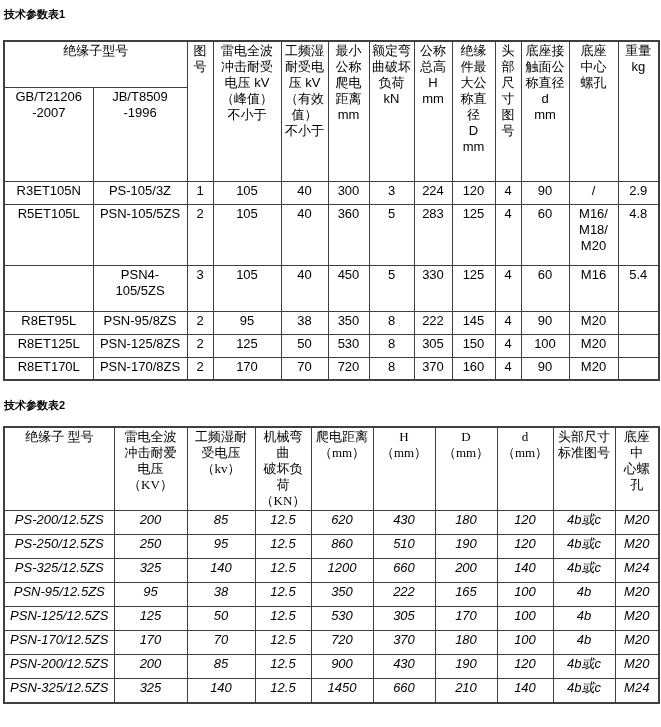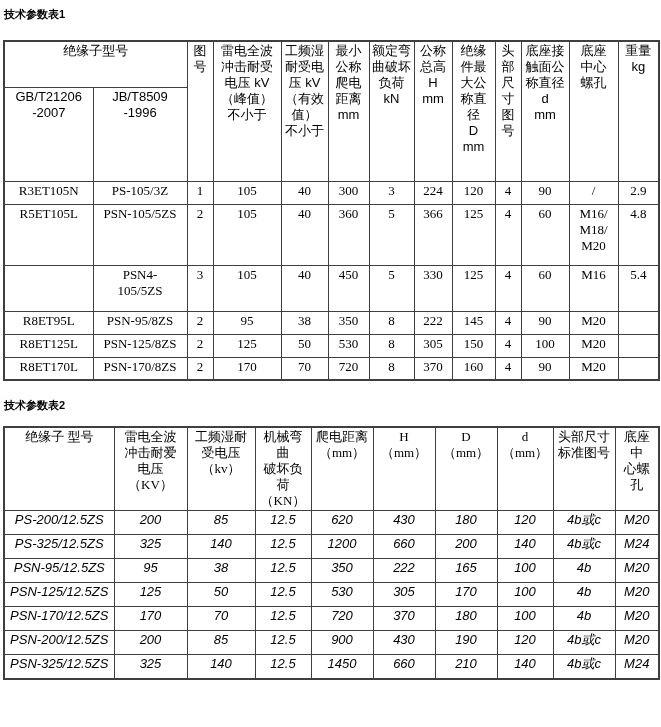--- a/index.html
+++ b/index.html
@@ -36,21 +36,21 @@
     text-align: center;
     vertical-align: top;
     font-weight: normal;
     white-space: pre-line;
     line-height: 16px;
     overflow: hidden;
   }
   
   .t1 thead tr.hrow-1 { height: 46px; }
   .t1 thead tr.hrow-2 { height: 94px; }
-  .t1 tbody tr { height: 23px; font-family: Liberation Serif, serif; }
+  .t1 tbody tr { height: 23px; }
   .t1 tbody tr:nth-child(2) { height: 61px; }
   .t1 tbody tr:nth-child(3) { height: 46px; }
   
   .t2 thead tr { height: 82px; font-family: Liberation Serif, serif; }
   .t2 tbody tr { height: 24px; font-style: italic; }
 </style>
 </head>
 <body>
 
 <div class="doc-title">技术参数表1</div>
@@ -149,21 +149,21 @@
         <td>2.9</td>
       </tr>
       <tr>
         <td>R5ET105L</td>
         <td>PSN-105/5ZS</td>
         <td>2</td>
         <td>105</td>
         <td>40</td>
         <td>360</td>
         <td>5</td>
-        <td>366</td>
+        <td>283</td>
         <td>125</td>
         <td>4</td>
         <td>60</td>
         <td>M16/
 M18/
 M20</td>
         <td>4.8</td>
       </tr>
       <tr>
         <td></td>
@@ -280,20 +280,32 @@
         <td>85</td>
         <td>12.5</td>
         <td>620</td>
         <td>430</td>
         <td>180</td>
         <td>120</td>
         <td>4b或c</td>
         <td>M20</td>
       </tr>
       <tr>
+        <td>PS-250/12.5ZS</td>
+        <td>250</td>
+        <td>95</td>
+        <td>12.5</td>
+        <td>860</td>
+        <td>510</td>
+        <td>190</td>
+        <td>120</td>
+        <td>4b或c</td>
+        <td>M20</td>
+      </tr>
+      <tr>
         <td>PS-325/12.5ZS</td>
         <td>325</td>
         <td>140</td>
         <td>12.5</td>
         <td>1200</td>
         <td>660</td>
         <td>200</td>
         <td>140</td>
         <td>4b或c</td>
         <td>M24</td>

